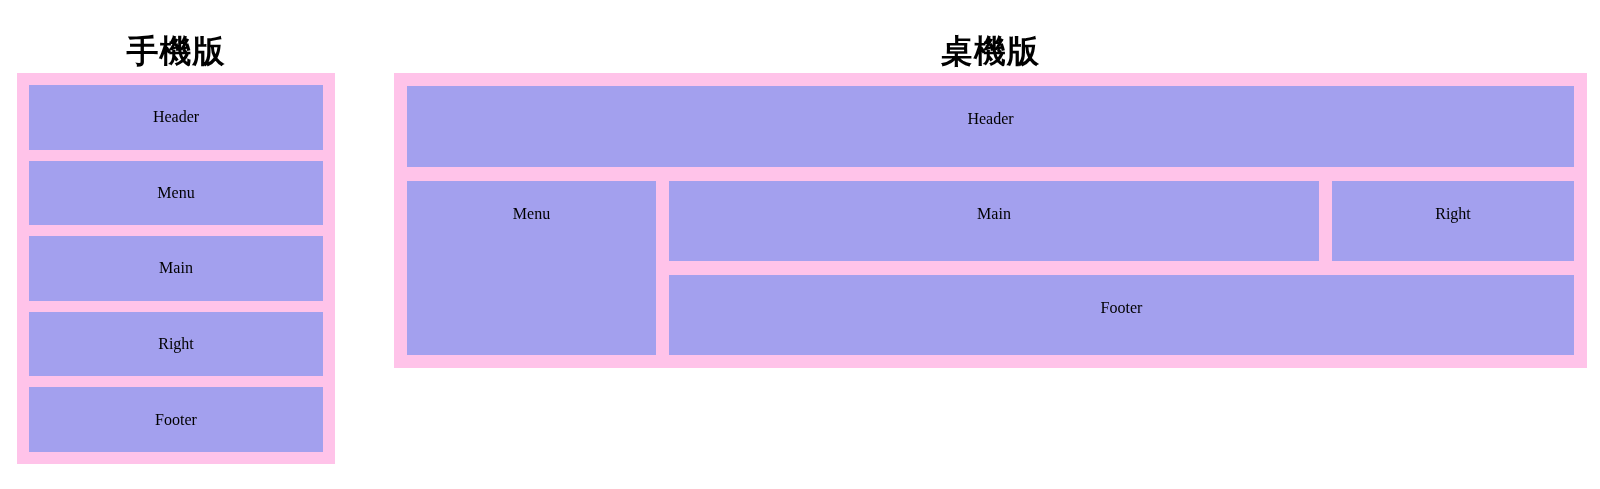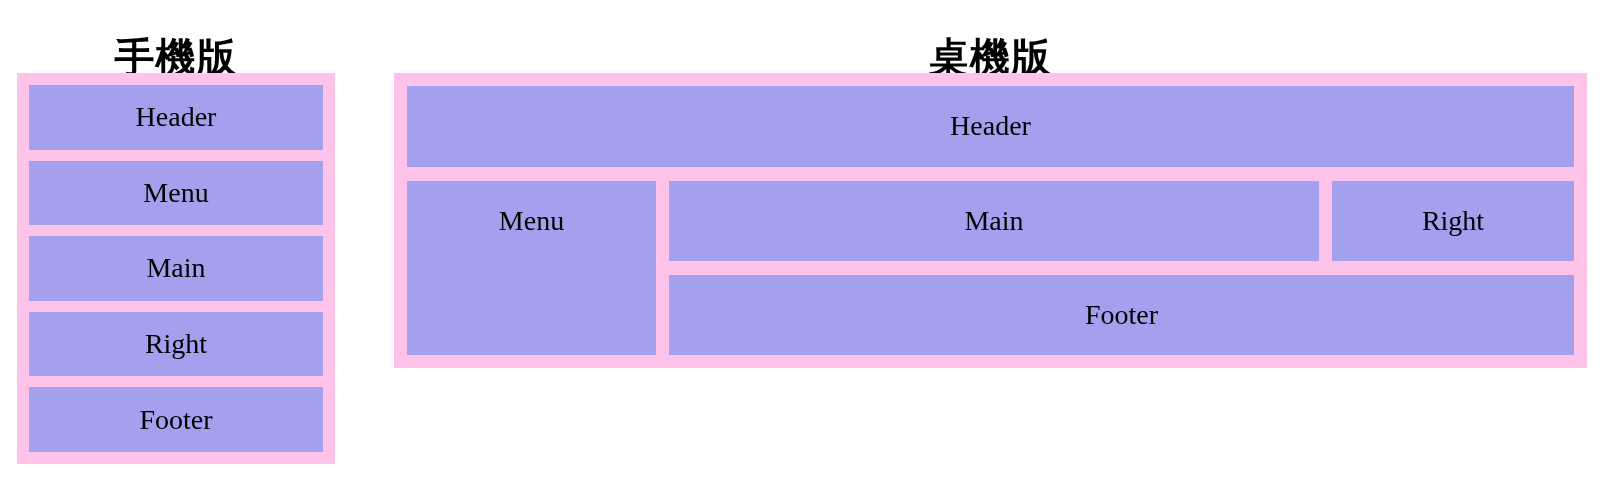--- a/index.html
+++ b/index.html
@@ -11,42 +11,42 @@
     position: relative;
   }
   .stage { position: absolute; inset: 0; }
 
   .section-title {
     position: absolute;
     top: 2px;
     height: 44px;
     line-height: 44px;
     text-align: center;
-    font-size: 40px;
+    font-size: 32px;
     font-weight: bold;
     color: var(--title-color, #000);
     font-family: "Liberation Sans", sans-serif;
     letter-spacing: 1px;
   }
   .mobile-title  { left: 17px;  width: 318px; }
   .desktop-title { left: 394px; width: 1193px; text-align: center; }
 
   .panel {
     position: absolute;
     background: var(--pink, #ffc3e9);
     box-sizing: border-box;
   }
 
   .box {
     background: var(--purple, #a3a0ee);
     display: flex;
     justify-content: center;
     color: var(--label-color, #000);
     font-family: "Liberation Serif", serif;
-    font-size: 28px;
+    font-size: 16px;
   }
 
   
   .mobile-panel {
     left: 17px; top: 73px;
     width: 318px; height: 391px;
     padding: 12px;
     display: flex;
     flex-direction: column;
     gap: 11px;

